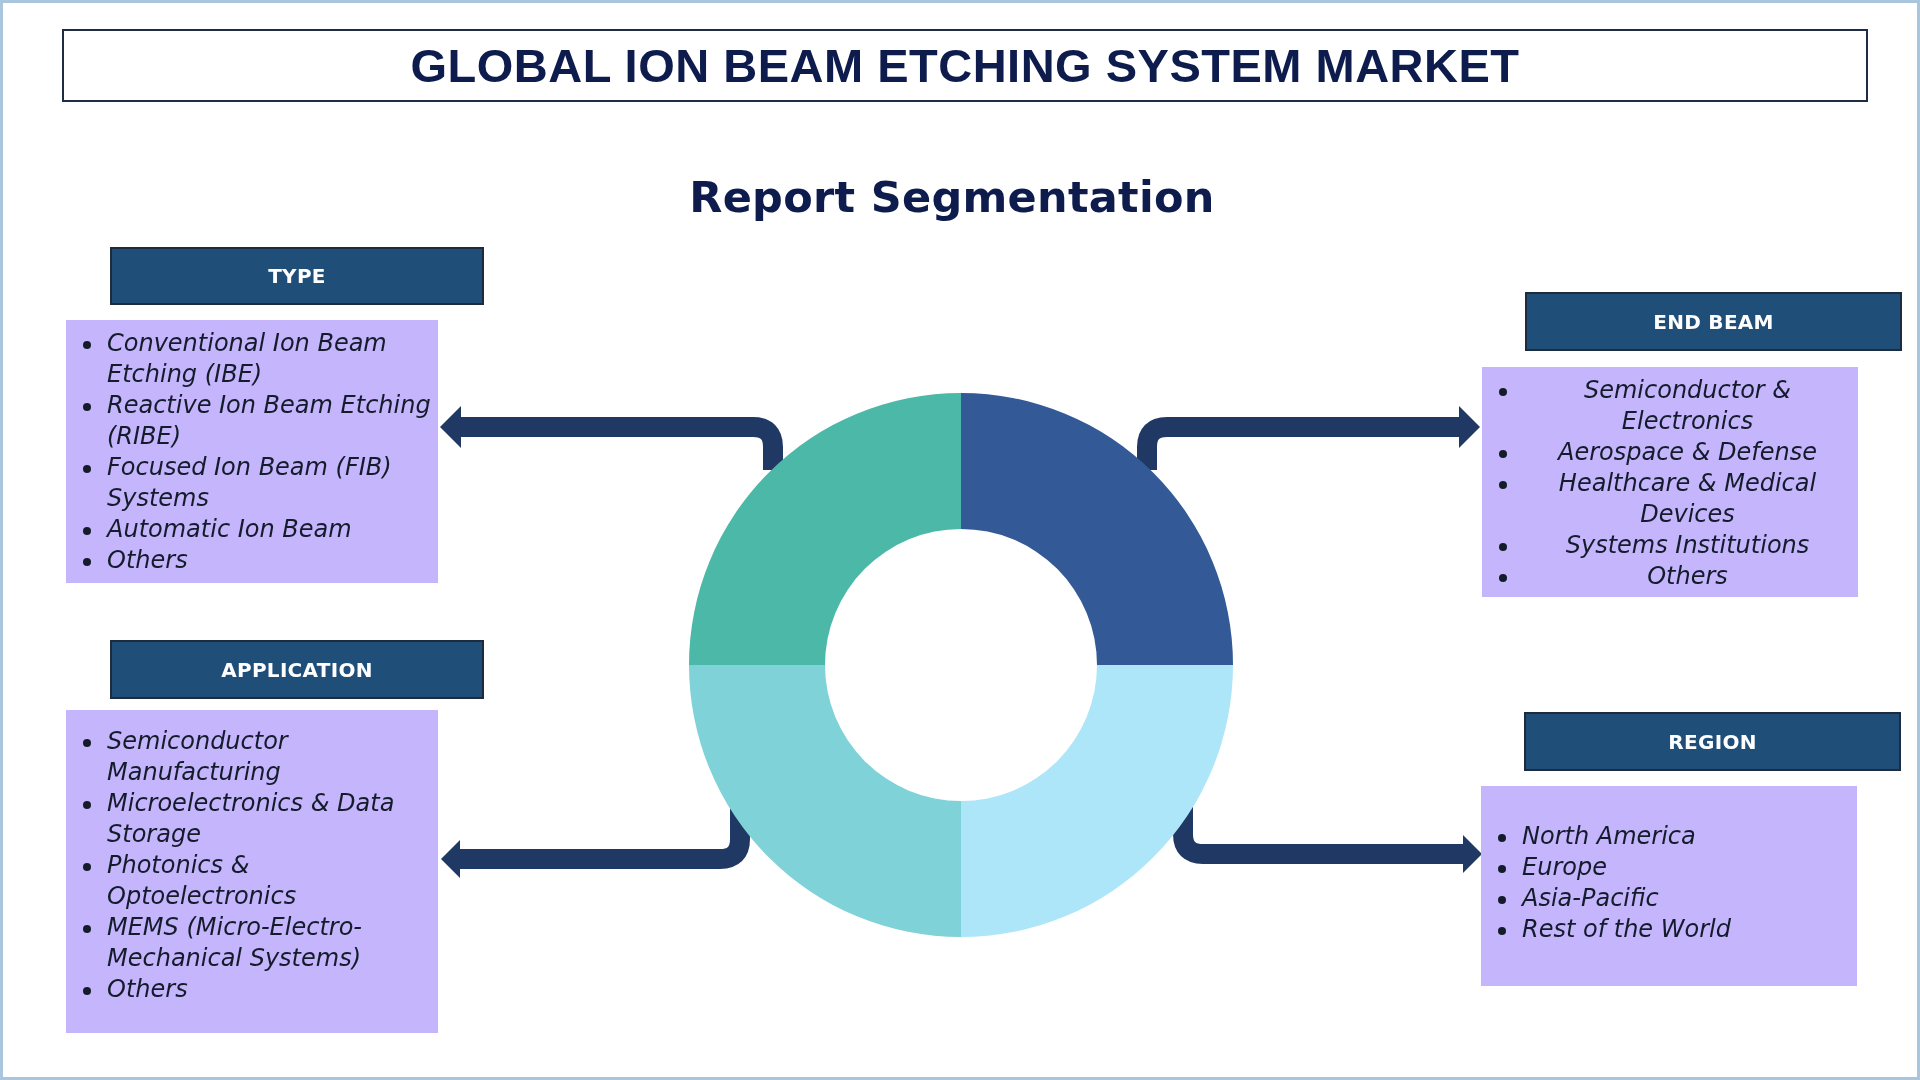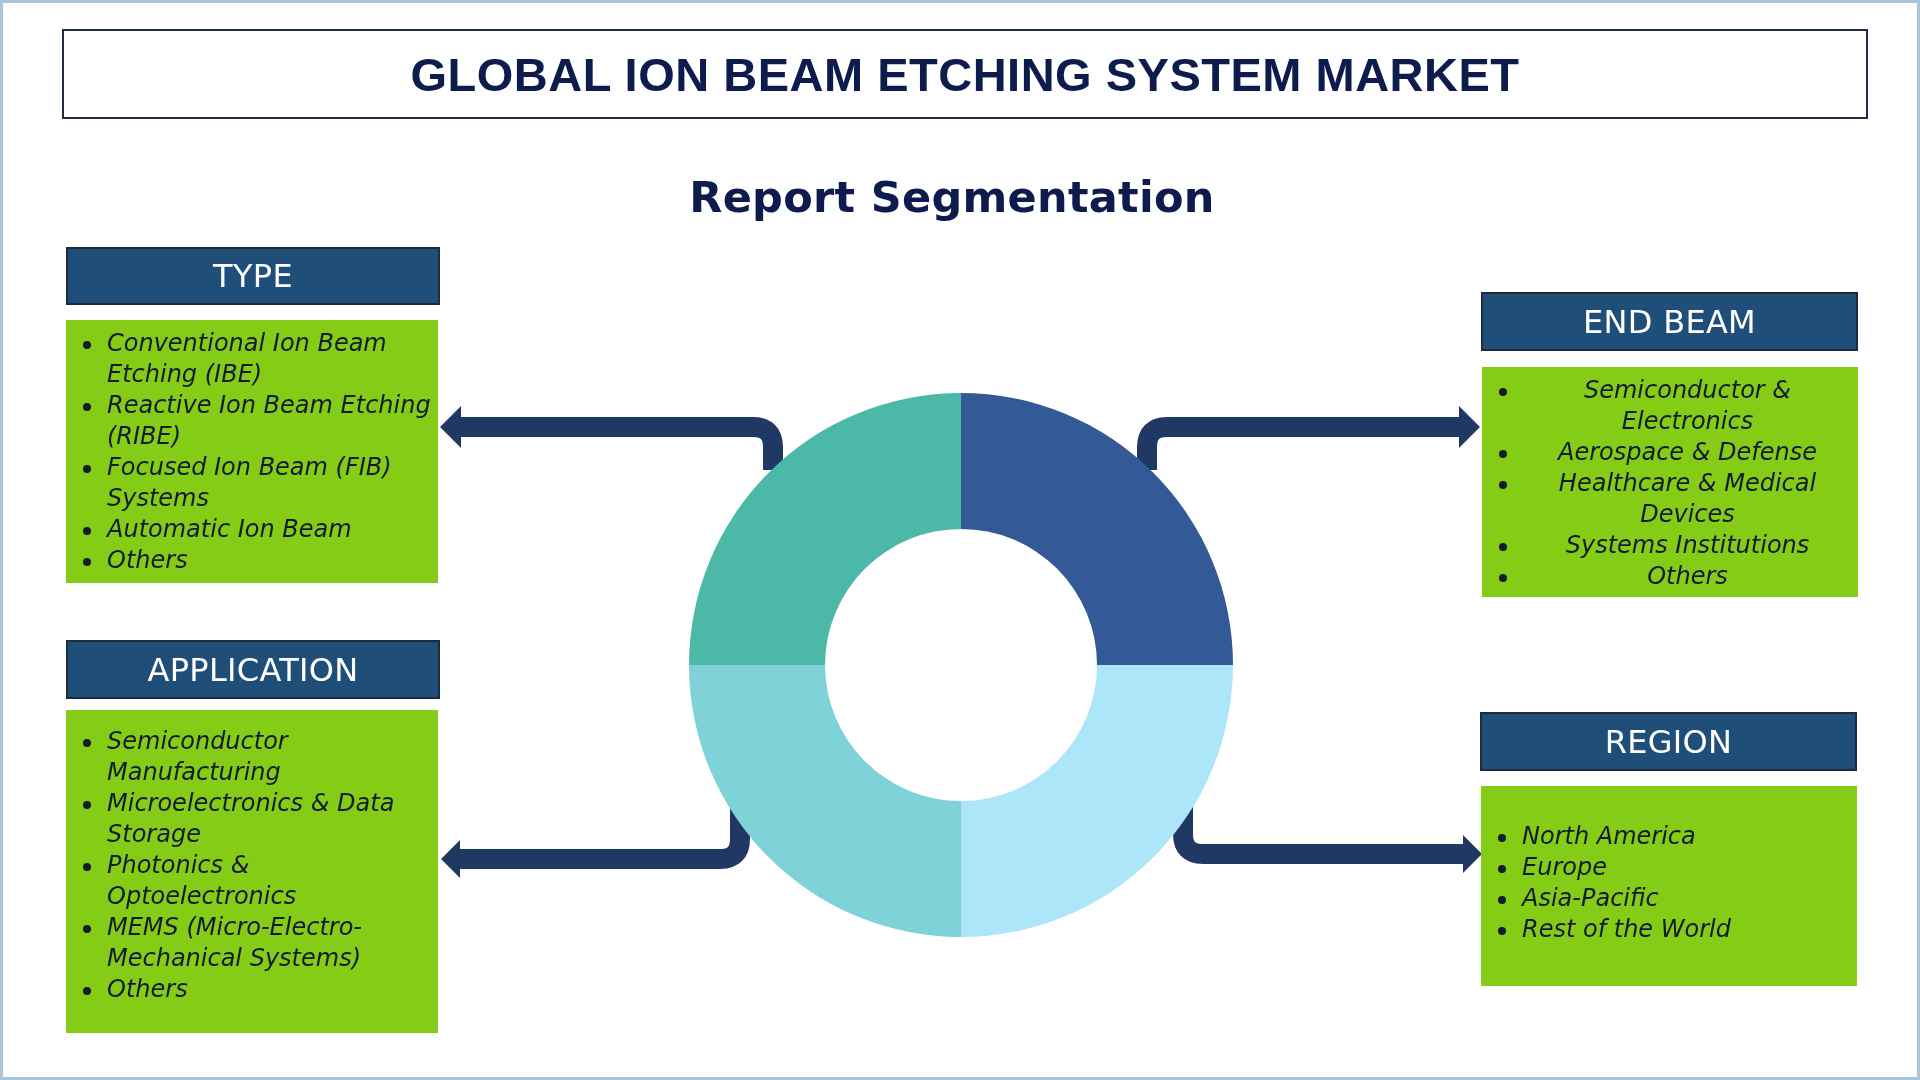--- a/index.html
+++ b/index.html
@@ -5,21 +5,21 @@
   * { box-sizing: border-box; margin: 0; padding: 0; }
   html, body { width: 1920px; height: 1080px; background: #ffffff; overflow: hidden; }
   body { position: relative; font-family: "Liberation Sans", "DejaVu Sans", sans-serif; }
 
   .frame {
     position: absolute; left: 0; top: 0; width: 1920px; height: 1080px;
     border: 3px solid #a9c6de; pointer-events: none;
   }
 
   .title-box {
-    position: absolute; left: 62px; top: 29px; width: 1806px; height: 90px;
+    position: absolute; left: 62px; top: 29px; width: 1806px; height: 73px;
     border: 2px solid #1e2d45; background: #ffffff;
     display: flex; align-items: center; justify-content: center;
   }
   .title-text {
     font-family: "Liberation Sans", sans-serif;
     font-weight: 700; font-size: 47px; letter-spacing: 0.5px;
     color: #0d1b4d; white-space: nowrap;
   }
 
   .subtitle {
@@ -28,24 +28,24 @@
     font-family: "DejaVu Sans", sans-serif;
     font-weight: 700; font-size: 43px; letter-spacing: 0.3px;
     color: #0d1b4d; white-space: nowrap;
   }
 
   .seg-header {
     position: absolute;
     background: #1f4e79; border: 2px solid #1c2b3e;
     display: flex; align-items: center; justify-content: center;
     color: #ffffff; font-family: "DejaVu Sans", sans-serif;
-    font-weight: 400; font-size: 32px; letter-spacing: 0.3px;
+    font-weight: 700; font-size: 20px; letter-spacing: 0.3px; margin-left: 44px;
   }
   .seg-body {
-    position: absolute; background: #84cc16;
+    position: absolute; background: #c4b5fd;
     padding: 6px 6px 0 0;
   }
   .seg-body.centered {
     display: flex; flex-direction: column; justify-content: center; padding-top: 0;
   }
   .seg-list { list-style: none; }
   .seg-item {
     position: relative; padding-left: 41px;
     font-family: "DejaVu Sans", sans-serif; font-style: italic;
     font-size: 24px; line-height: 31px; color: #141c2c;

